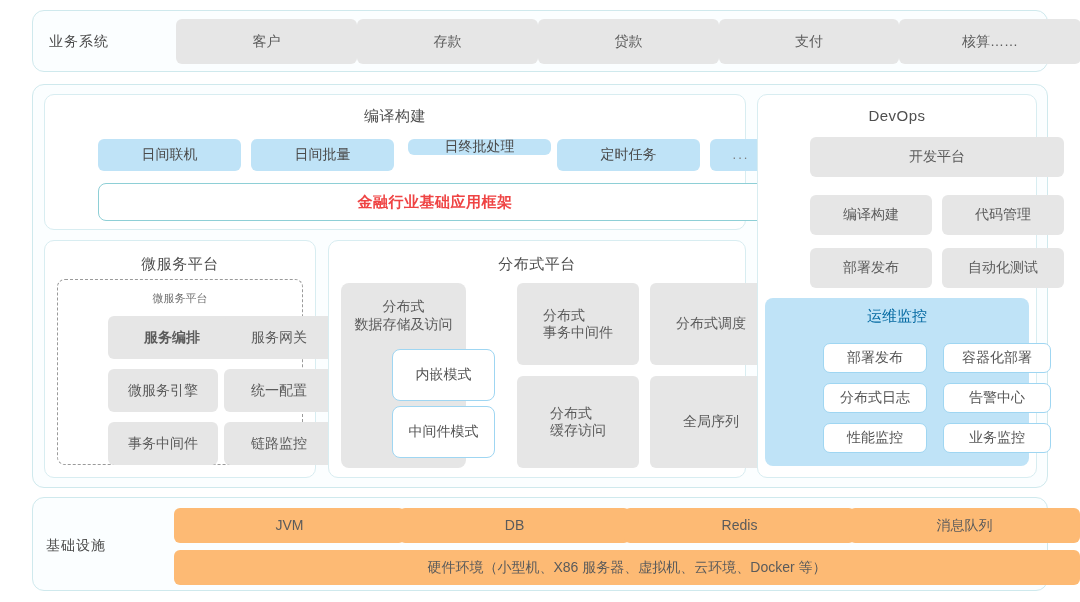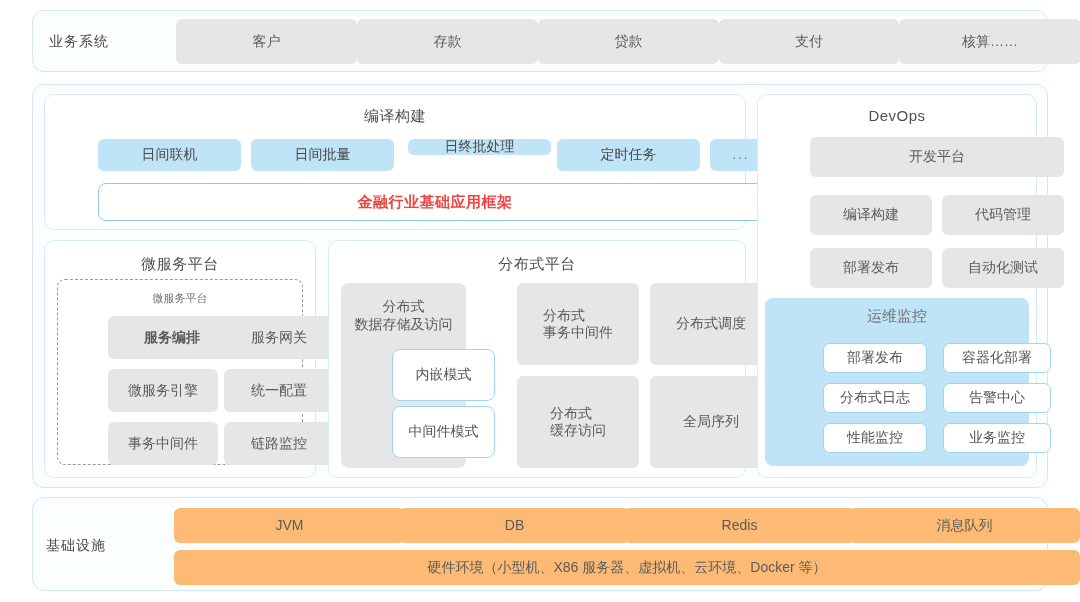--- a/index.html
+++ b/index.html
@@ -119,21 +119,21 @@
     box-sizing: border-box;
     background: #bfe3f7;
     border-radius: 8px;
   }
   .ops-title {
     position: absolute;
     left: 0;
     right: 0;
     text-align: center;
     font-size: 15px;
-    color: #737373;
+    color: #0369a1;
   }
 
   
   .col-card {
     position: absolute;
     box-sizing: border-box;
     background: #e6e6e6;
     border-radius: 8px;
   }
   .col-card-title {

